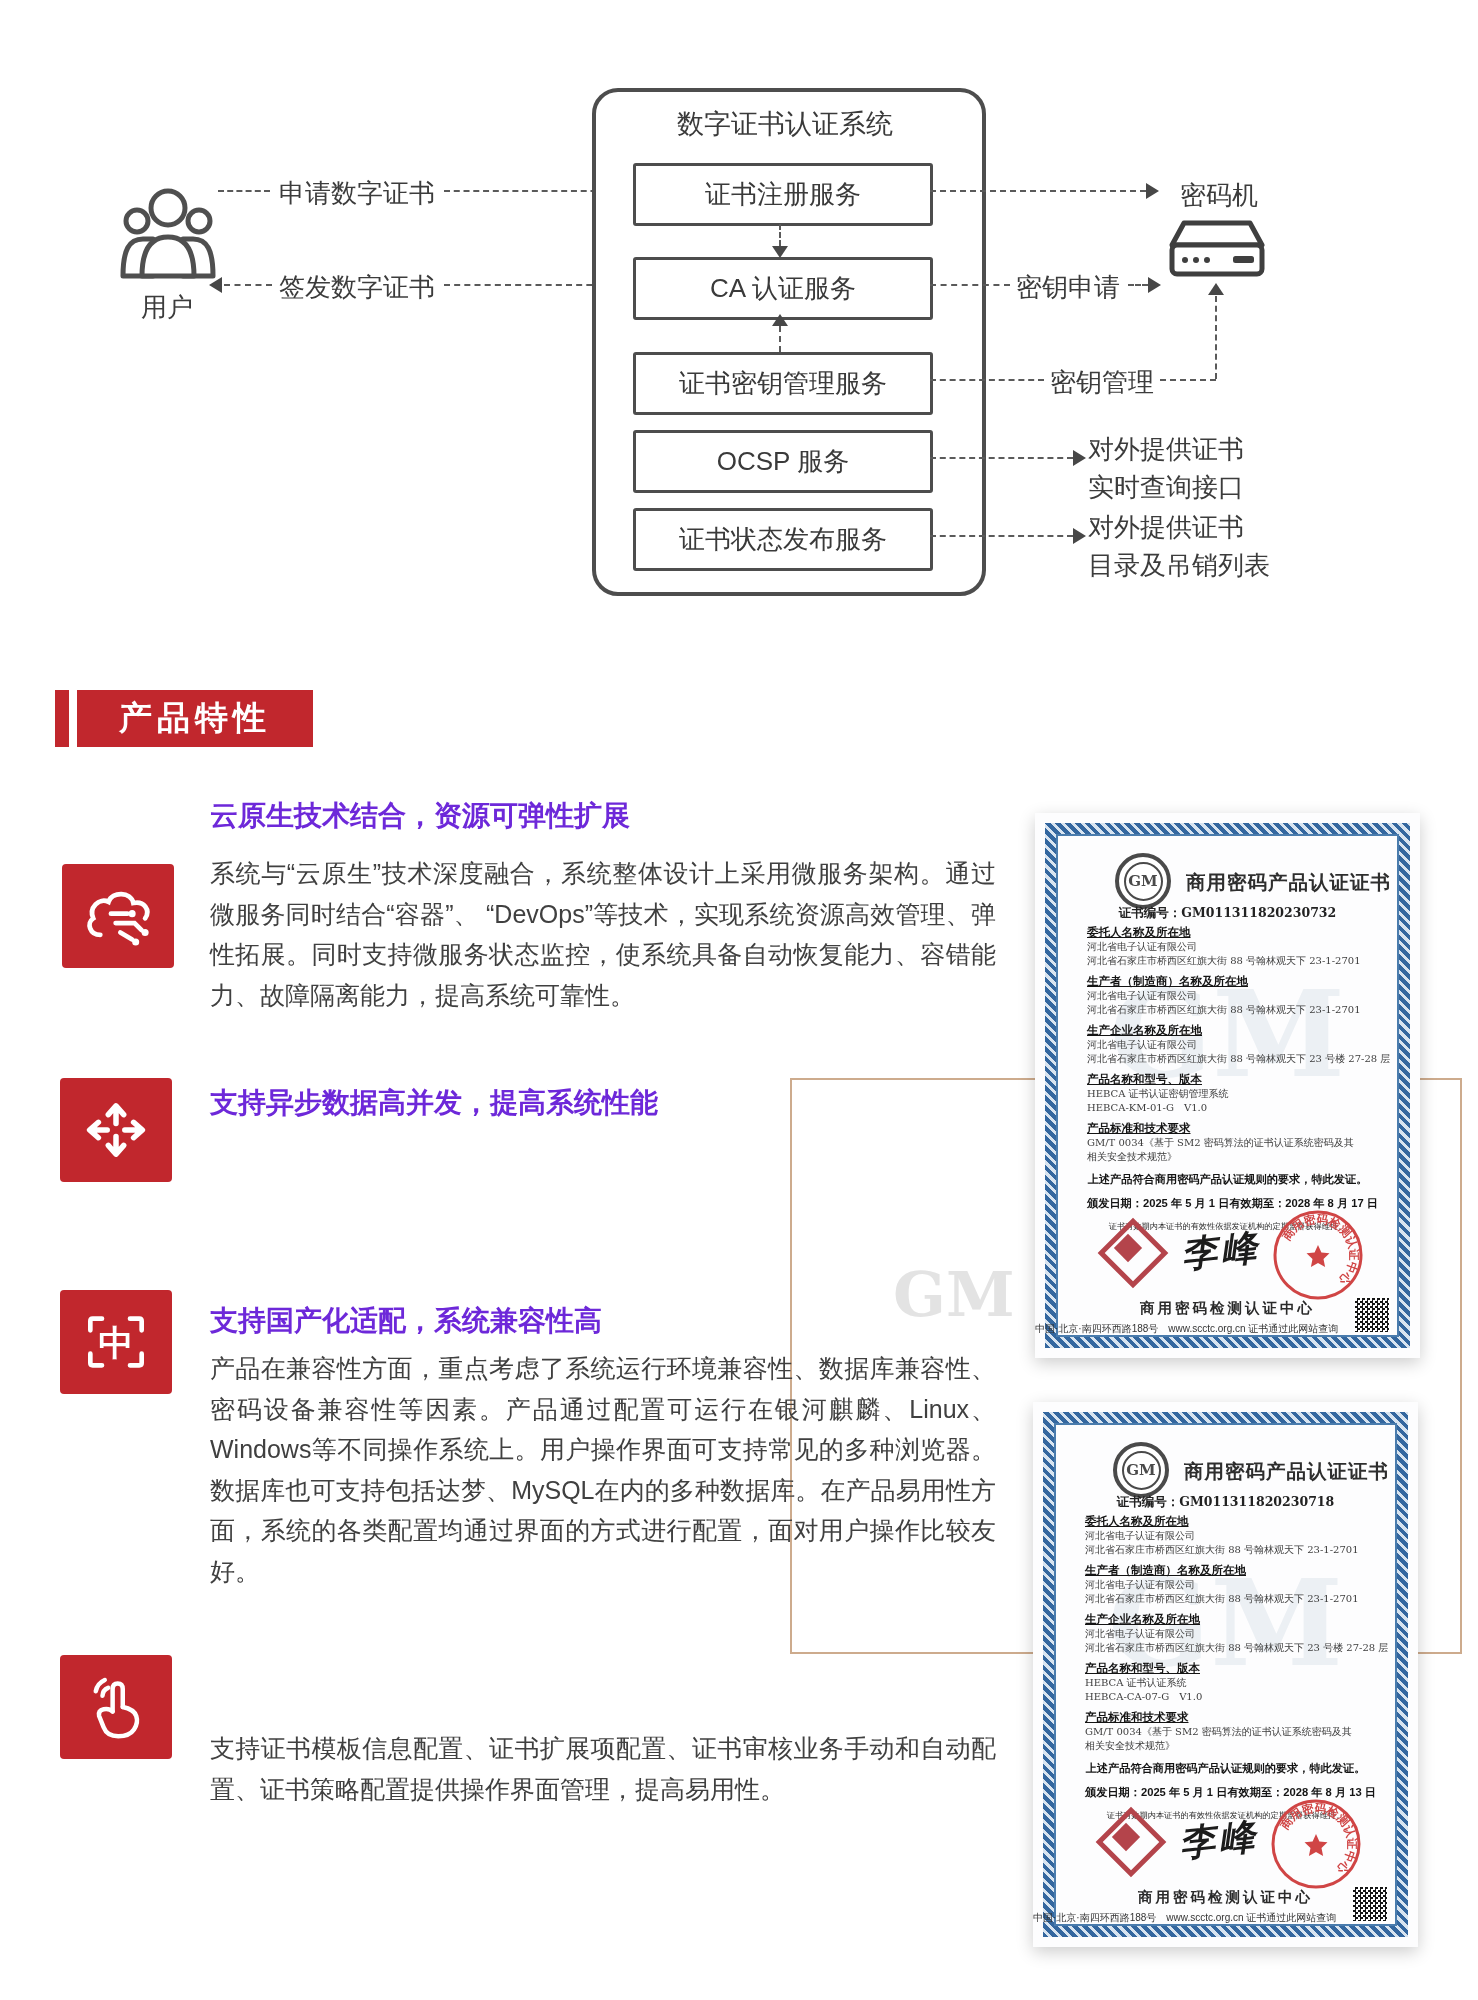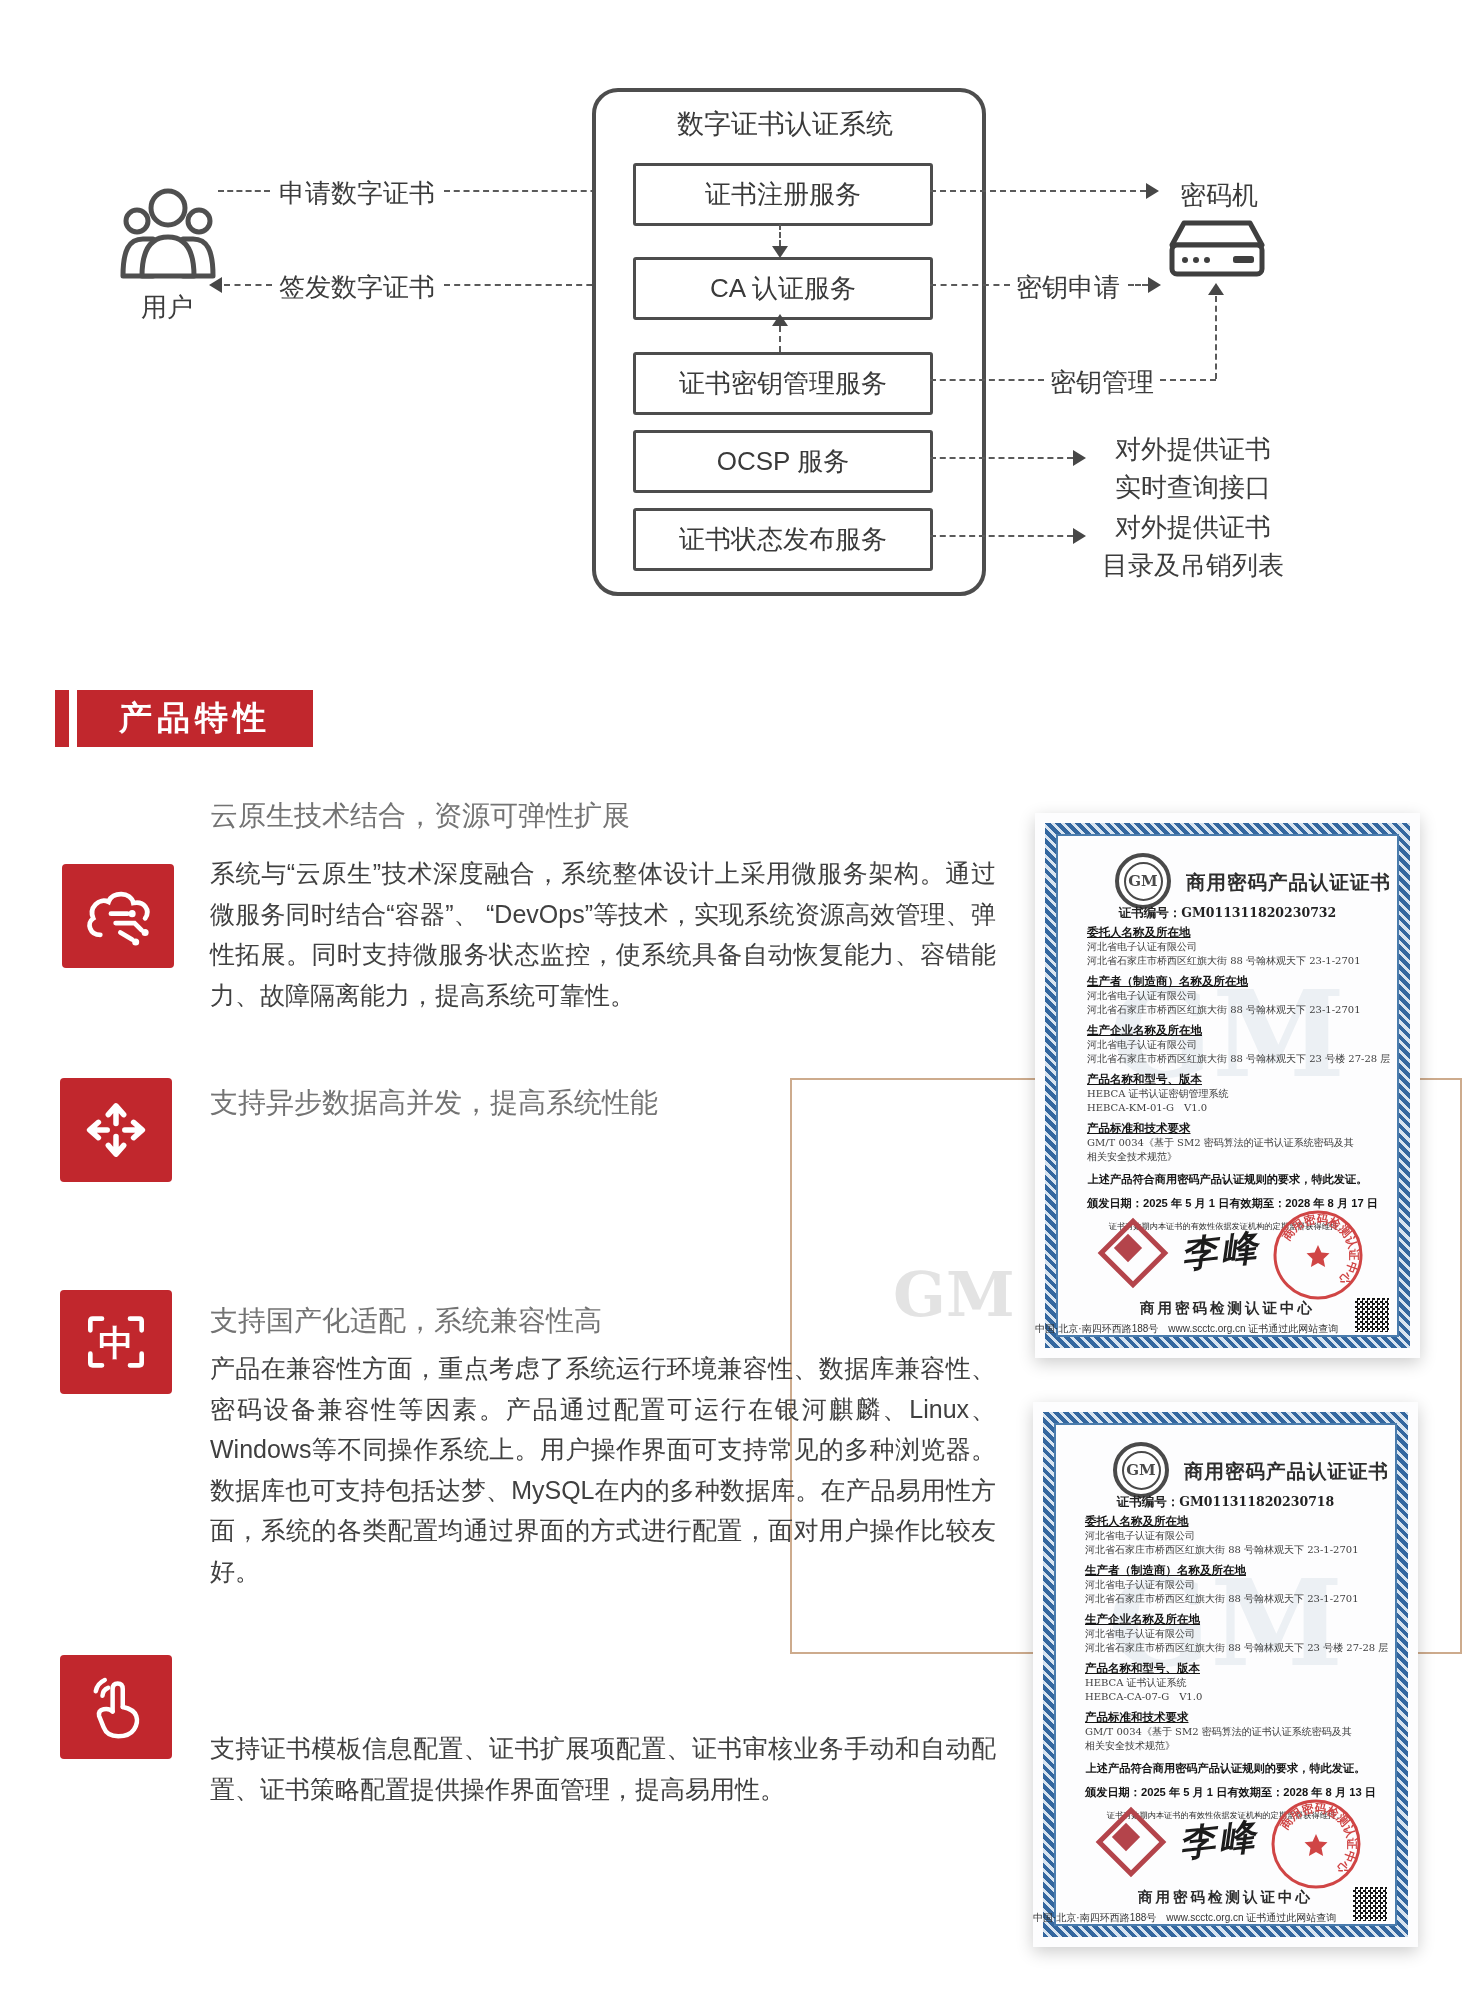--- a/index.html
+++ b/index.html
@@ -11,28 +11,28 @@
   .hd{position:absolute;height:0;border-top:2.5px dashed #5a5a5a;}
   .vd{position:absolute;width:0;border-left:2.5px dashed #5a5a5a;}
   .arrR{position:absolute;width:0;height:0;border:8px solid transparent;border-right:0;border-left:13px solid #474747;}
   .arrL{position:absolute;width:0;height:0;border:8px solid transparent;border-left:0;border-right:13px solid #474747;}
   .arrD{position:absolute;width:0;height:0;border:8px solid transparent;border-bottom:0;border-top:12px solid #474747;}
   .arrU{position:absolute;width:0;height:0;border:8px solid transparent;border-top:0;border-bottom:12px solid #474747;}
   .sysbox{position:absolute;left:592px;top:88px;width:386px;height:500px;border:4px solid #4d4d4d;border-radius:26px;background:#fff;}
   .systitle{position:absolute;left:592px;top:106px;width:386px;text-align:center;font-size:27px;color:#3a3a3a;}
   .svc{position:absolute;left:633px;width:294px;height:57px;border:3px solid #4d4d4d;border-radius:3px;background:#fff;
        display:flex;align-items:center;justify-content:center;font-size:26px;color:#3a3a3a;white-space:nowrap;}
-  .rlabel2{position:absolute;width:210px;text-align:center;font-size:26px;color:#3c3c3c;line-height:38px;}
+  .rlabel2{position:absolute;width:210px;font-size:26px;color:#3c3c3c;line-height:38px;}
   
   .sec-stripe{position:absolute;left:55px;top:690px;width:14px;height:57px;background:#c1272d;}
   .sec-box{position:absolute;left:77px;top:690px;width:236px;height:57px;background:#c1272d;display:flex;align-items:center;justify-content:center;}
   .sec-box span{color:#fff;font-size:33px;font-weight:bold;letter-spacing:5px;}
   
   .ficon{position:absolute;width:112px;height:104px;background:#c1272d;border-radius:4px;display:flex;align-items:center;justify-content:center;}
-  .ftitle{position:absolute;left:210px;font-size:28px;font-weight:normal;color:#737373;white-space:nowrap;}
+  .ftitle{position:absolute;left:210px;font-size:28px;font-weight:bold;color:#6d28d9;white-space:nowrap;}
   .fbody{position:absolute;left:210px;width:786px;font-size:25px;line-height:40.5px;color:#404040;text-align:justify;}
   
   .tanframe{position:absolute;left:790px;top:1078px;width:668px;height:572px;border:2px solid #cdab8d;z-index:0;}
   .pagewm{position:absolute;left:893px;top:1258px;font-family:"DejaVu Serif",serif;font-weight:bold;font-size:62px;color:#e3e3e3;z-index:0;}
   
   .cert{position:absolute;width:385px;height:545px;background:#fdfdfe;box-shadow:0 5px 16px rgba(0,0,0,.20);z-index:2;}
   .c-frame{position:absolute;inset:10px;border:11px solid #4577ab;
            border-image:repeating-linear-gradient(45deg,#34679f 0 4px,#d8e4f0 4px 7px) 11;
            box-shadow:inset 0 0 0 2px #4a7cad;}
   .c-wm{position:absolute;left:0;top:150px;width:100%;text-align:center;font-family:"DejaVu Serif",serif;

